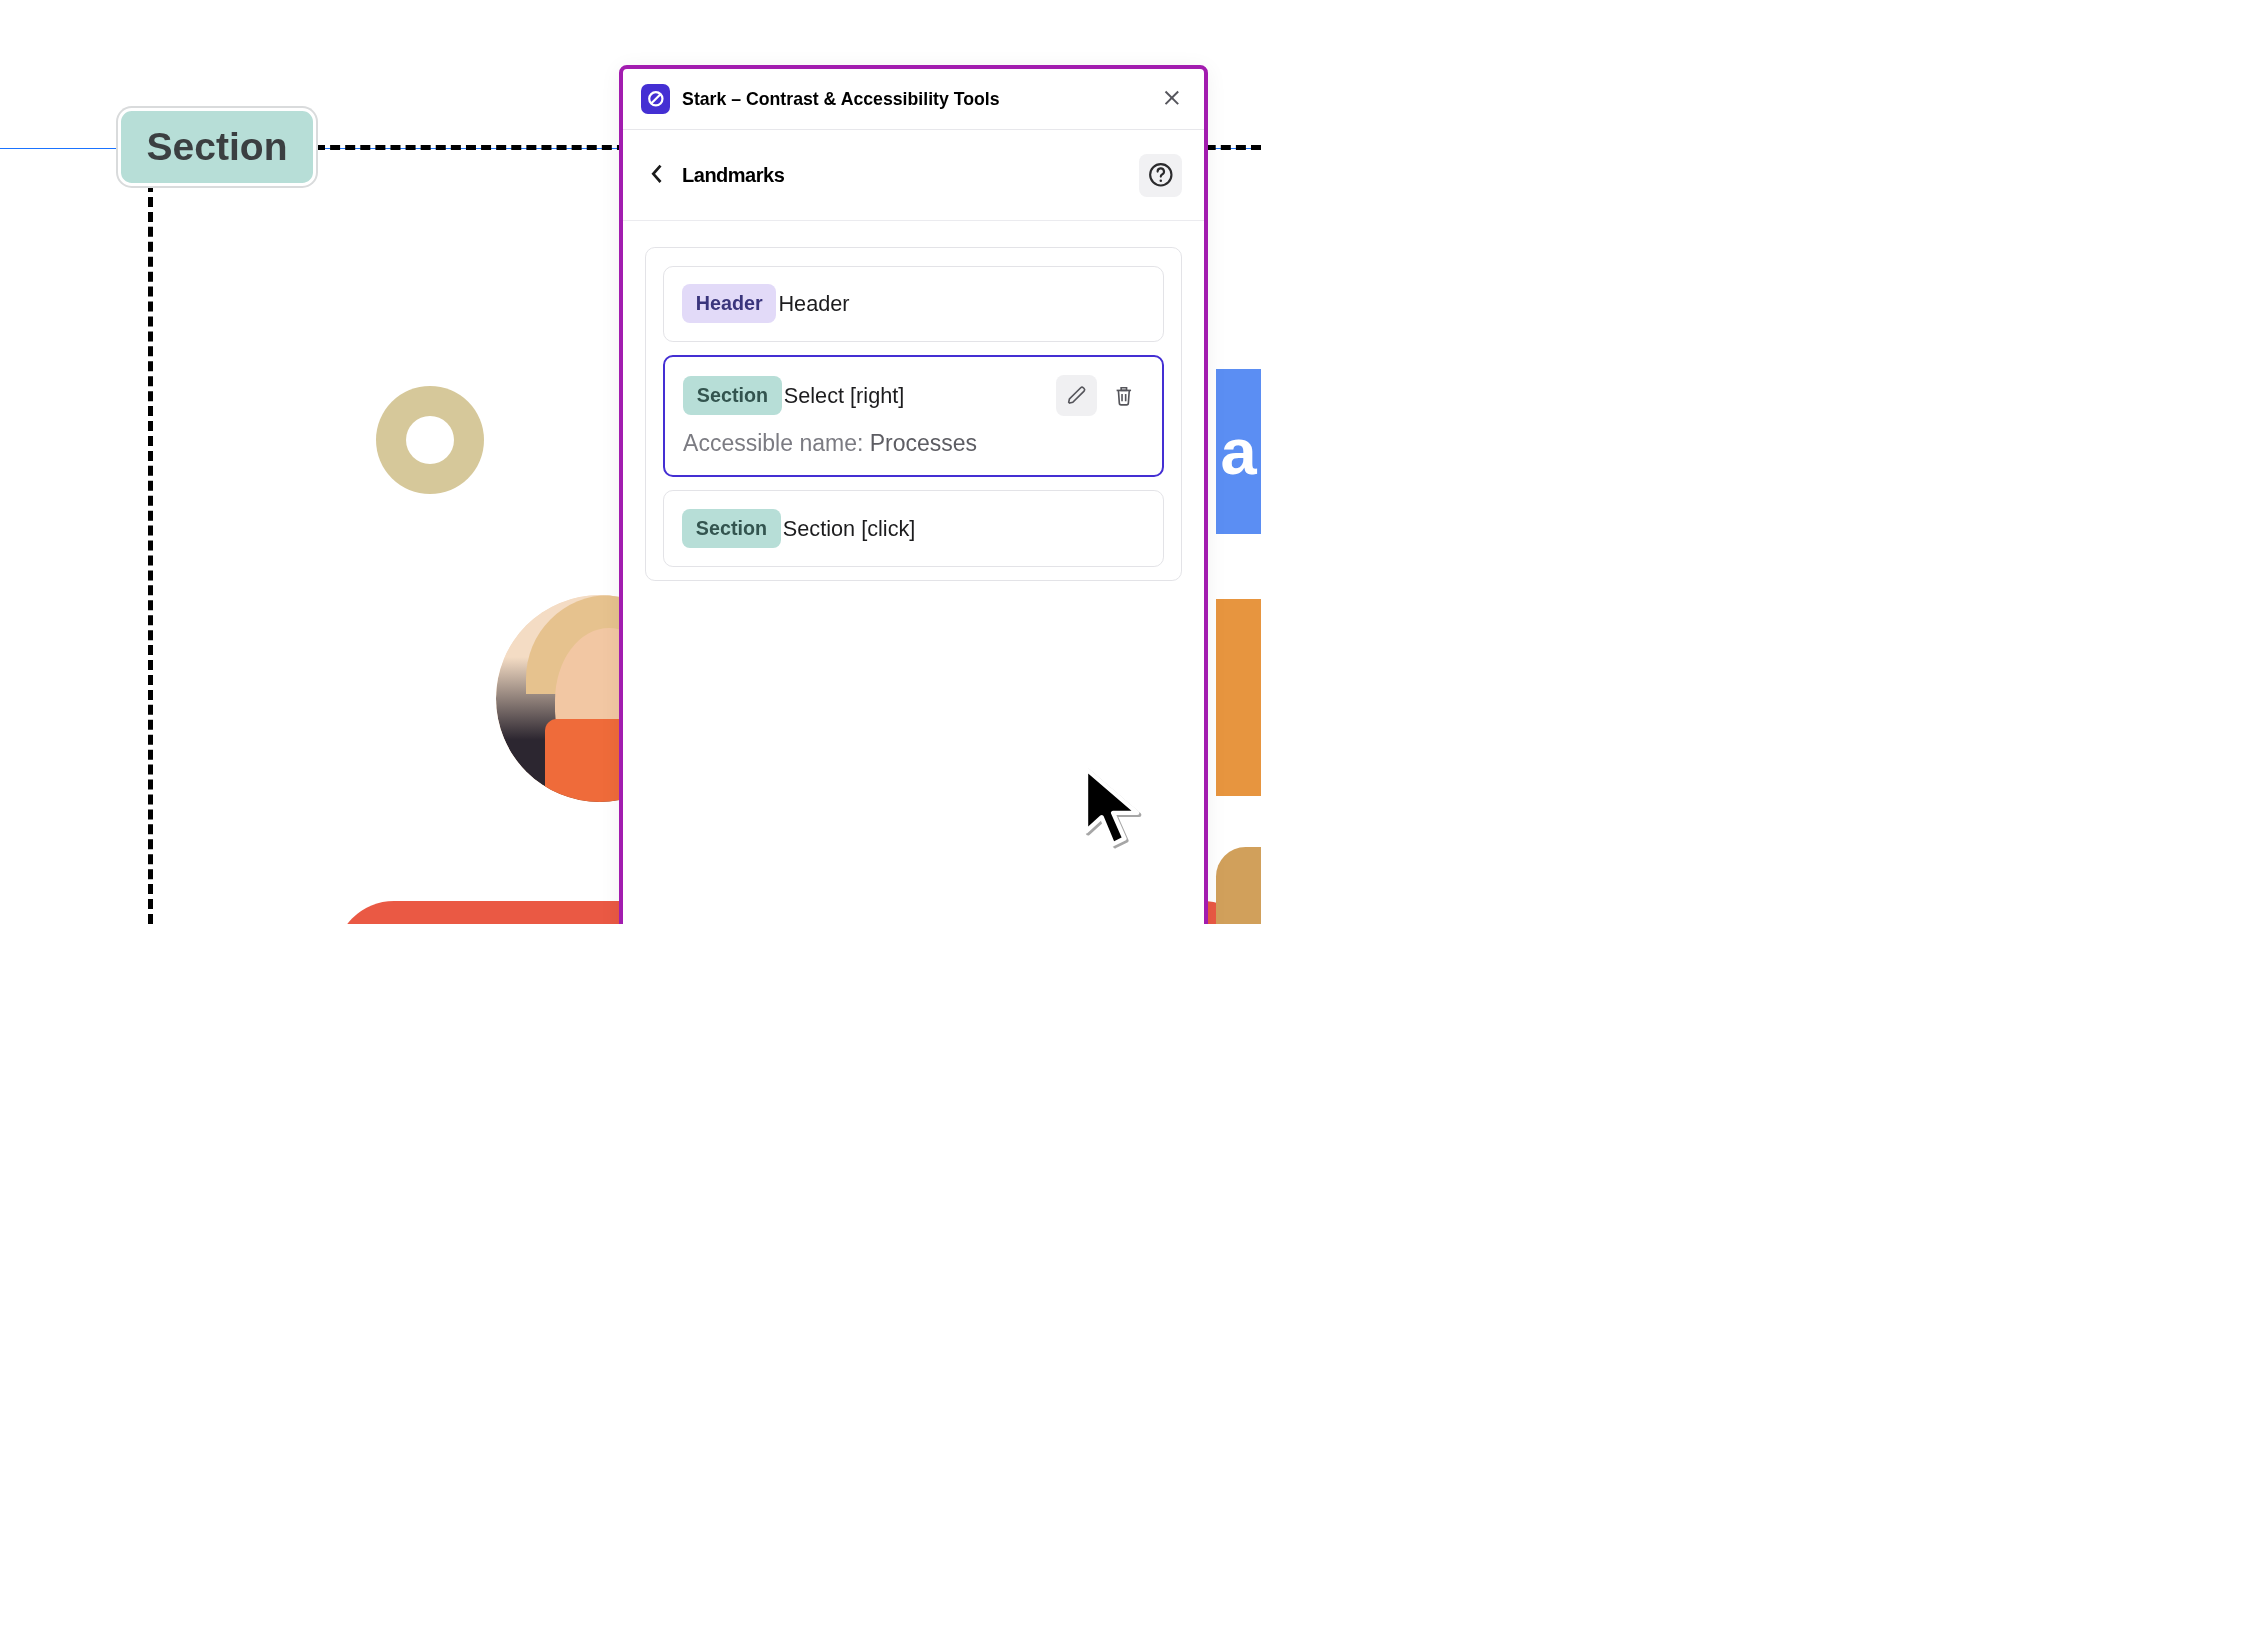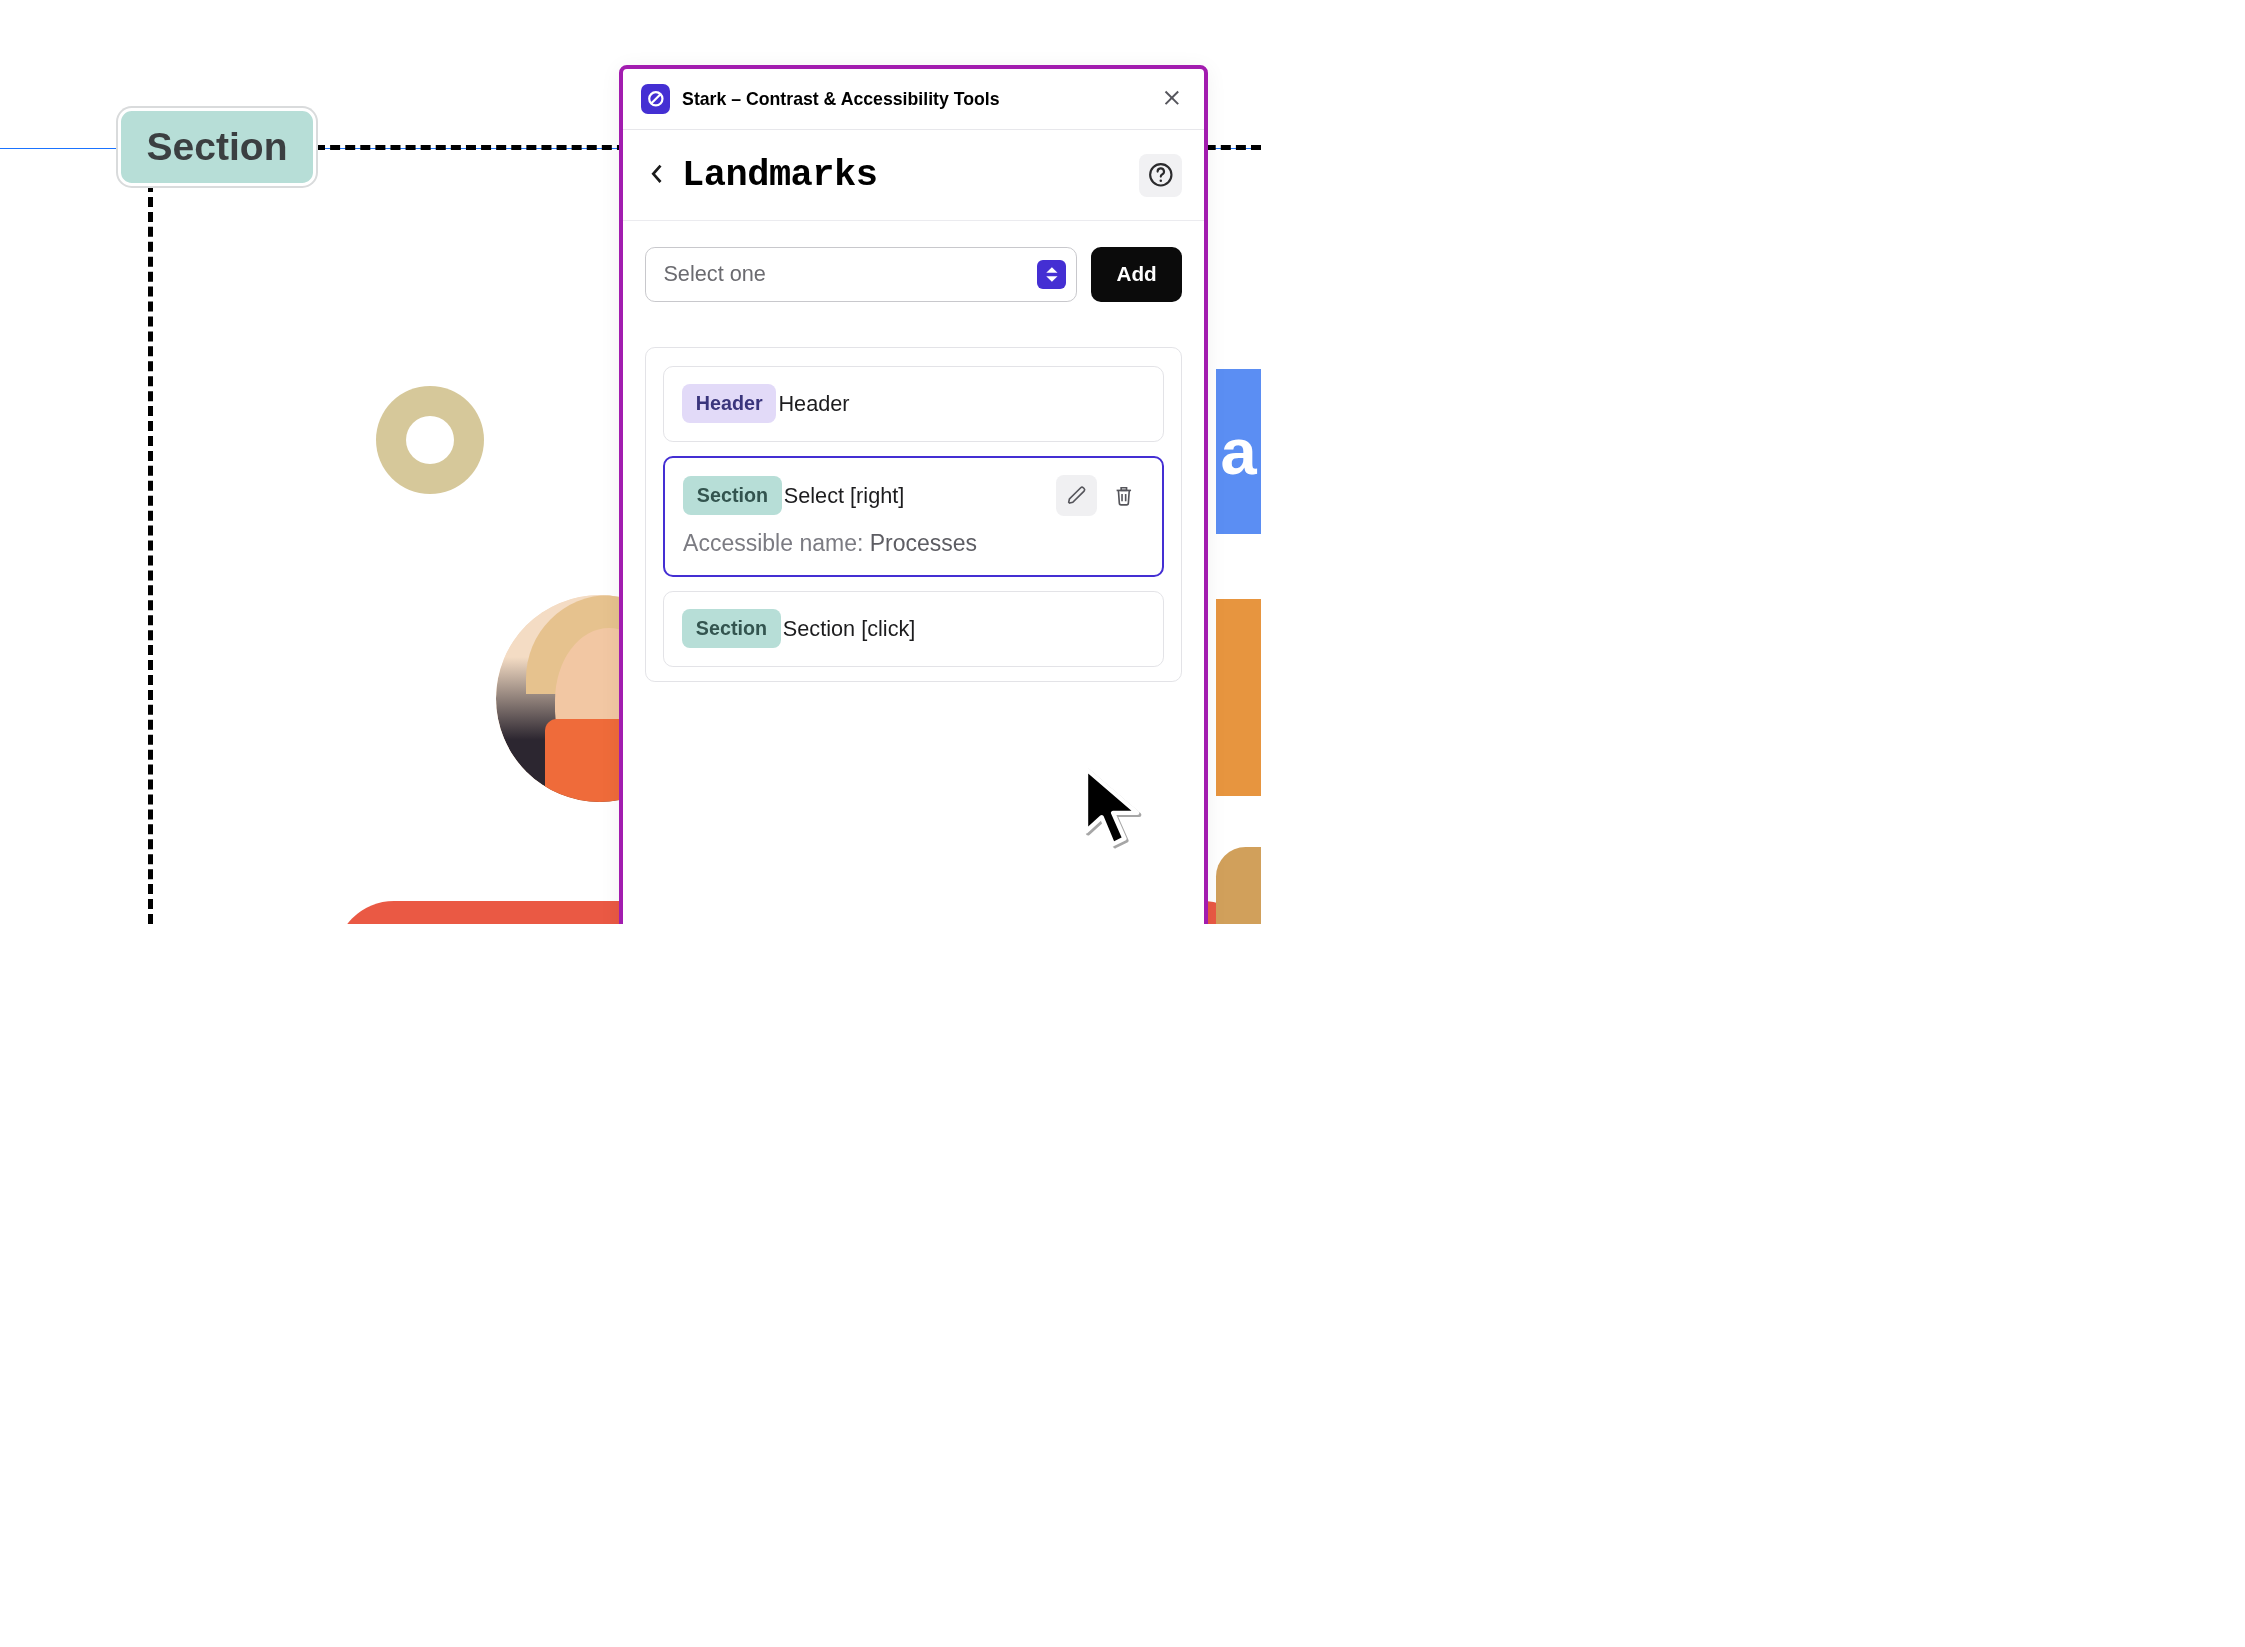--- a/index.html
+++ b/index.html
@@ -238,25 +238,24 @@
       align-items: center;
       padding: 23.6px 21.7px;
       gap: 13.8px;
       border-bottom: 1px solid #ebebef;
     }
     .back-chevron {
       background: none; border: none; cursor: pointer; padding: 3.9px;
     }
     .back-chevron svg { width: 15.8px; height: 21.7px; stroke: #1b1b1b; stroke-width: 3; fill: none; }
     .sub-title {
-      font-size: 37px;
+      font-size: 20px;
       font-weight: 800;
       flex: 1;
       letter-spacing: -0.5px;
-      font-family: Liberation Mono, monospace;
     }
     .help-btn {
       width: 43px; height: 43px;
       background: #f1f1f3;
       border-radius: 7.9px;
       display: flex; align-items: center; justify-content: center;
       border: none; cursor: pointer;
     }
     .help-btn svg { width: 25.6px; height: 25.6px; }
 
@@ -455,34 +454,20 @@
           <circle cx="12" cy="12" r="10" fill="none" stroke="#2b2b2d" stroke-width="2"></circle>
           <path d="M9 9a3 3 0 1 1 4.2 2.7c-.9.5-1.2 1-1.2 2" fill="none" stroke="#2b2b2d" stroke-width="2" stroke-linecap="round"></path>
           <circle cx="12" cy="17.5" r="1.2" fill="#2b2b2d"></circle>
         </svg>
     </button>
   </div>
 
   <div class="body-scroll">
 
 
-    <div class="select-row">
-      <div class="select-box">
-        <span>Select one</span>
-        <div class="stepper">
-          <svg viewBox="0 0 12 7">
-              <path d="M1 6 L6 1 L11 6"></path>
-            </svg>
-          <svg viewBox="0 0 12 7">
-              <path d="M1 1 L6 6 L11 1"></path>
-            </svg>
-        </div>
-      </div>
-      <button class="add-btn">Add</button>
-    </div>
 
     <div class="frame-card">
 
 
       <div class="landmark-item">
         <div class="lm-top">
           <span class="lm-tag tag-header">Header</span>
           <span class="lm-label">Header</span>
         </div>
       </div>

